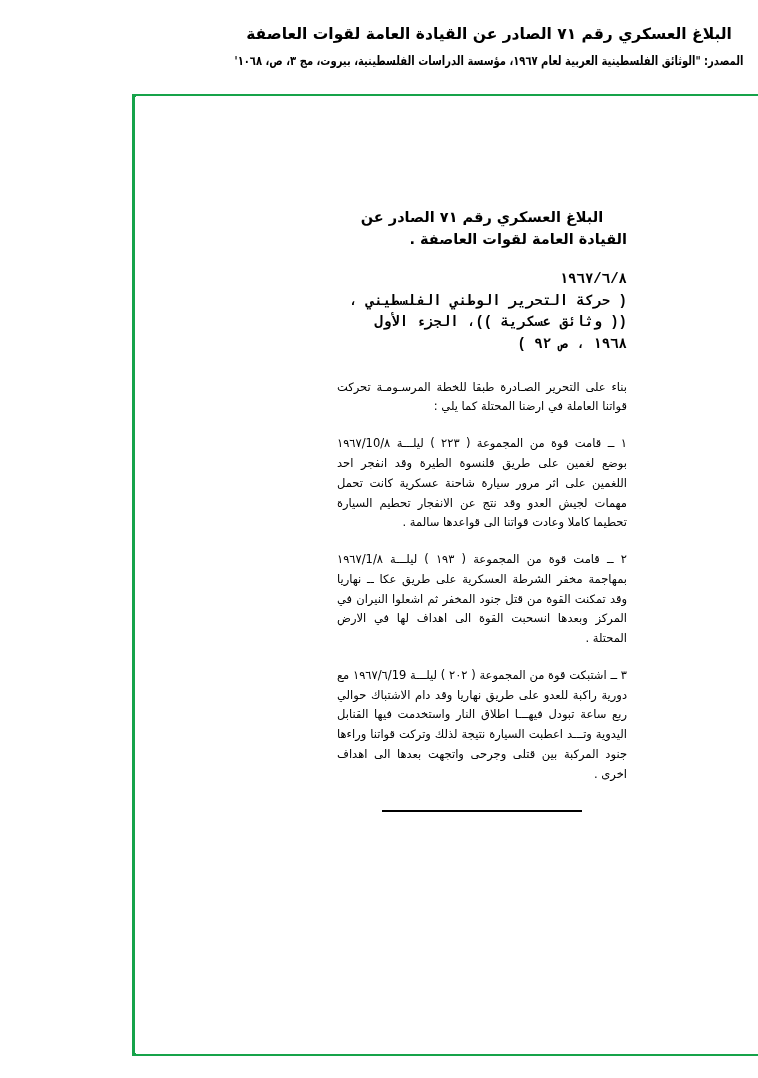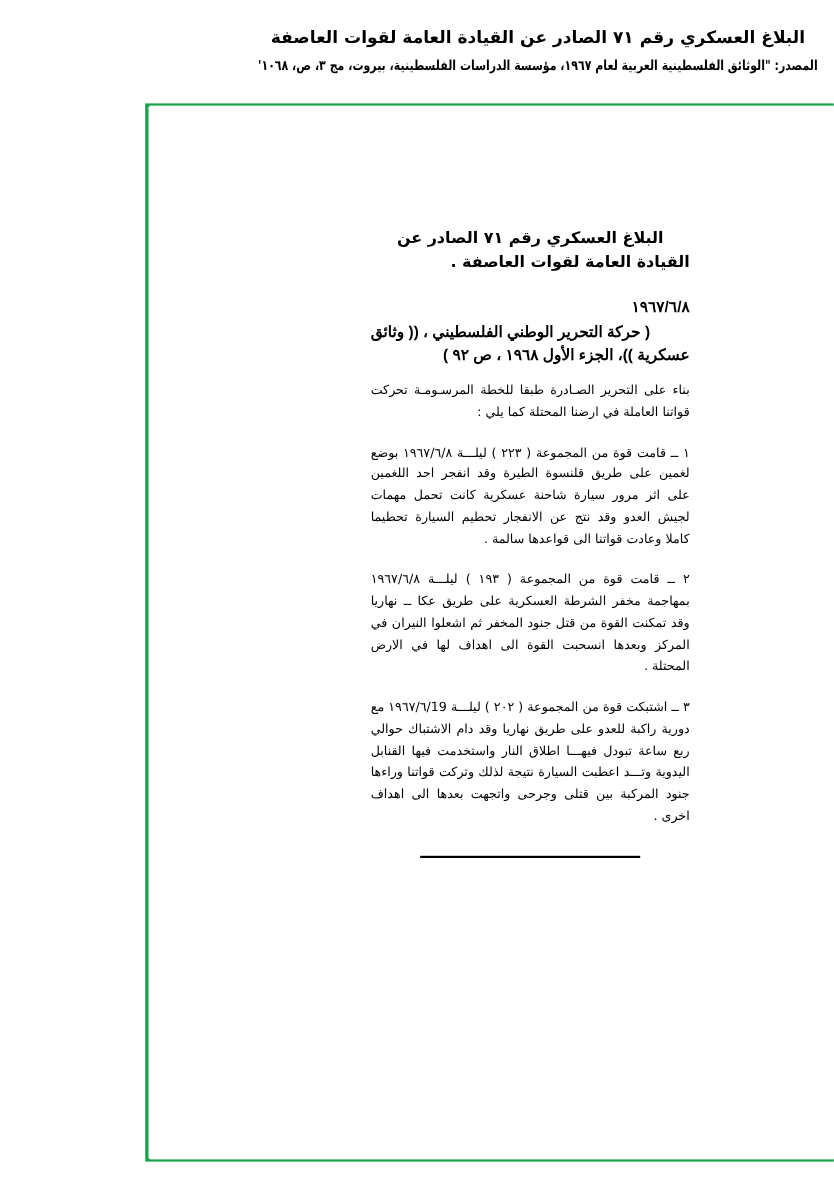--- a/index.html
+++ b/index.html
@@ -95,26 +95,26 @@
   .scan .head {
     font-family: "DejaVu Sans", sans-serif;
     font-weight: bold;
     font-size: 14.5px;
     line-height: 1.55;
     text-align: center;
     margin-bottom: 18px;
   }
 
   .scan .subhead {
-    font-family: Liberation Sans, sans-serif;
+    font-family: Liberation Mono, monospace;
     font-weight: bold;
     font-size: 14px;
     line-height: 1.55;
-    text-align: left;
-    margin-bottom: 11px;
+    text-align: right;
+    margin-bottom: 22px;
   }
   .scan .subhead .date-line {
     display: block;
   }
 
   .scan p.body {
     font-family: "DejaVu Sans", sans-serif;
     font-size: 11.5px;
     line-height: 1.72;
     margin: 0 0 17px 0;
@@ -160,22 +160,22 @@
     <div class="scan">
 
       <div class="head">البلاغ العسكري رقم ٧١ الصادر عن القيادة العامة لقوات العاصفة .</div>
 
       <div class="subhead">
         <span class="date-line">١٩٦٧/٦/٨</span>
         <span>( حركة التحرير الوطني الفلسطيني ، (( وثائق عسكرية ))، الجزء الأول ١٩٦٨ ، ص ٩٢ )</span>
       </div>
 
       <p class="body">بناء على التحرير الصـادرة طبقا للخطة المرسـومـة تحركت قواتنا العاملة في ارضنا المحتلة كما يلي :</p>
-      <p class="body">١ ــ قامت قوة من المجموعة ( ٢٢٣ ) ليلـــة ١٩٦٧/٦/٨ بوضع لغمين على طريق قلنسوة الطيرة وقد انفجر احد اللغمين على اثر مرور سيارة شاحنة عسكرية كانت تحمل مهمات لجيش العدو وقد نتج عن الانفجار تحطيم السيارة تحطيما كاملا وعادت قواتنا الى قواعدها سالمة .</p>
-      <p class="body">٢ ــ قامت قوة من المجموعة ( ١٩٣ ) ليلـــة ١٩٦٧/٦/٨ بمهاجمة مخفر الشرطة العسكرية على طريق عكا ــ نهاريا وقد تمكنت القوة من قتل جنود المخفر ثم اشعلوا النيران في المركز وبعدها انسحبت القوة الى اهداف لها في الارض المحتلة .</p>
+      <p class="body">١ ــ قامت قوة من المجموعة ( ٢٢٣ ) ليلـــة ١٩٦٧/10/٨ بوضع لغمين على طريق قلنسوة الطيرة وقد انفجر احد اللغمين على اثر مرور سيارة شاحنة عسكرية كانت تحمل مهمات لجيش العدو وقد نتج عن الانفجار تحطيم السيارة تحطيما كاملا وعادت قواتنا الى قواعدها سالمة .</p>
+      <p class="body">٢ ــ قامت قوة من المجموعة ( ١٩٣ ) ليلـــة ١٩٦٧/1/٨ بمهاجمة مخفر الشرطة العسكرية على طريق عكا ــ نهاريا وقد تمكنت القوة من قتل جنود المخفر ثم اشعلوا النيران في المركز وبعدها انسحبت القوة الى اهداف لها في الارض المحتلة .</p>
       <p class="body">٣ ــ اشتبكت قوة من المجموعة ( ٢٠٢ ) ليلـــة ١٩٦٧/٦/19 مع دورية راكبة للعدو على طريق نهاريا وقد دام الاشتباك حوالي ربع ساعة تبودل فيهـــا اطلاق النار واستخدمت فيها القنابل اليدوية وتـــد اعطبت السيارة نتيجة لذلك وتركت قواتنا وراءها جنود المركبة بين قتلى وجرحى واتجهت بعدها الى اهداف اخرى .</p>
 
       <div class="rule"></div>
     </div>
 
   </div>
 
   <div class="speck"></div>
 </div>
 

